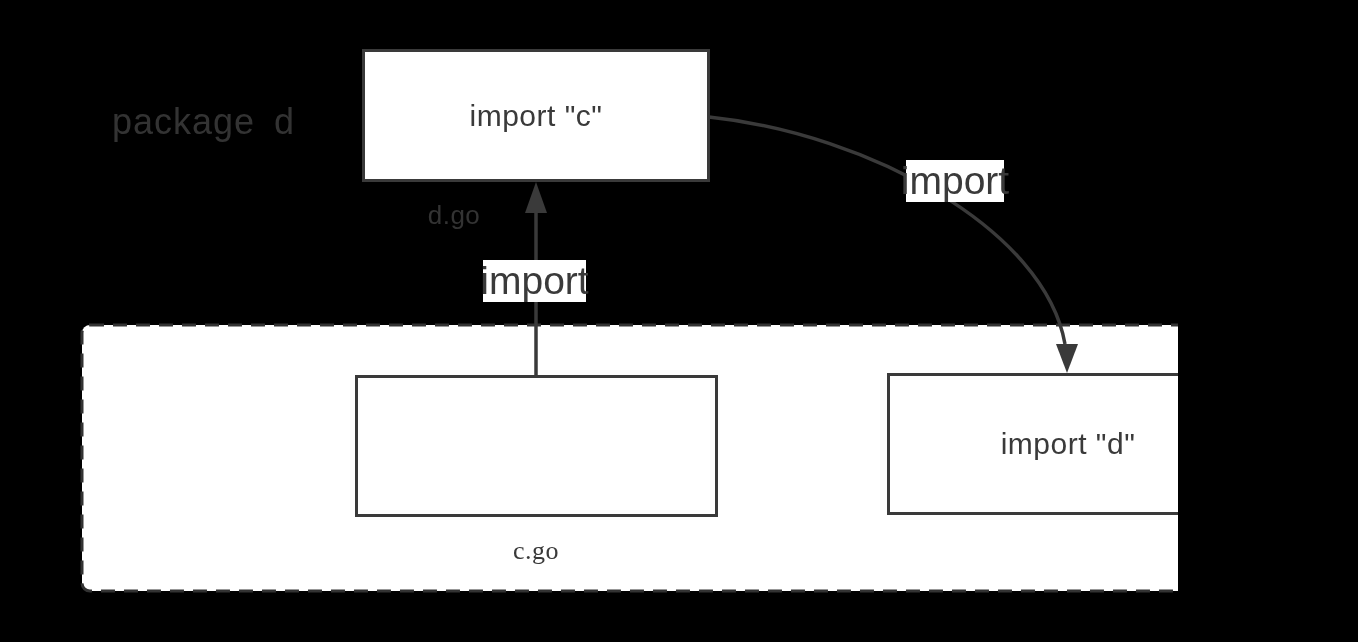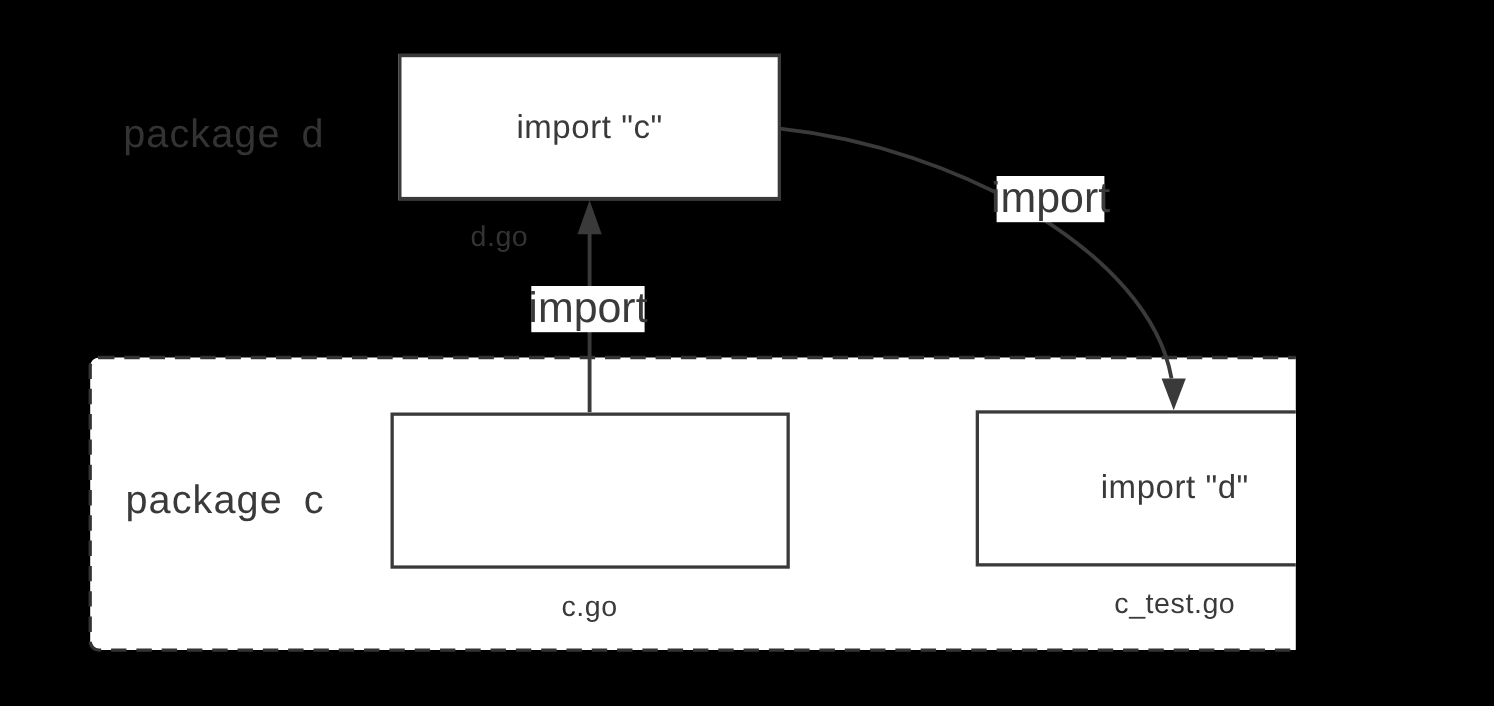--- a/index.html
+++ b/index.html
@@ -84,21 +84,21 @@
     font-size: 39px;
   }
   
   .pkg-d-label   { left: 112px; top: 101px; }
   .d-box         { left: 362px; top: 49px;  width: 348px; height: 133px; }
   .d-file-label  { left: 454px; top: 200px; }
   .chip-1        { left: 483px; top: 260px; width: 103px; height: 42px; }
   .chip-2        { left: 906px; top: 160px; width: 98px;  height: 42px; }
   .pkg-c-label   { left: 114px; top: 433px; }
   .c-box         { left: 355px; top: 375px; width: 363px; height: 142px; }
-  .c-file-label  { left: 536px; top: 536px; }
+  .c-file-label  { left: 536px; top: 536px; font-family: Liberation Serif, serif; }
   .ctest-box     { left: 887px; top: 373px; width: 362px; height: 142px; }
   .ctest-file-label { left: 1068px; top: 533px; }
 </style>
 </head>
 <body>
 
 <div class="canvas">
 
   <svg class="overlay" viewBox="0 0 1358 642" aria-hidden="true">
 
@@ -115,27 +115,25 @@
 
   <div class="node d-box">
     <span>import "c"</span>
   </div>
 
   <div class="label on-black file-label centered-x d-file-label">d.go</div>
 
   <div class="chip chip-1">import</div>
   <div class="chip chip-2">import</div>
 
-  <div class="label pkg-label pkg-c-label">package c</div>
 
   <div class="node c-box">
     <span></span>
   </div>
 
   <div class="label file-label centered-x c-file-label">c.go</div>
 
   <div class="node ctest-box">
     <span>import "d"</span>
   </div>
 
-  <div class="label file-label centered-x ctest-file-label">c_test.go</div>
 
 </div>
 
 </body></html>

